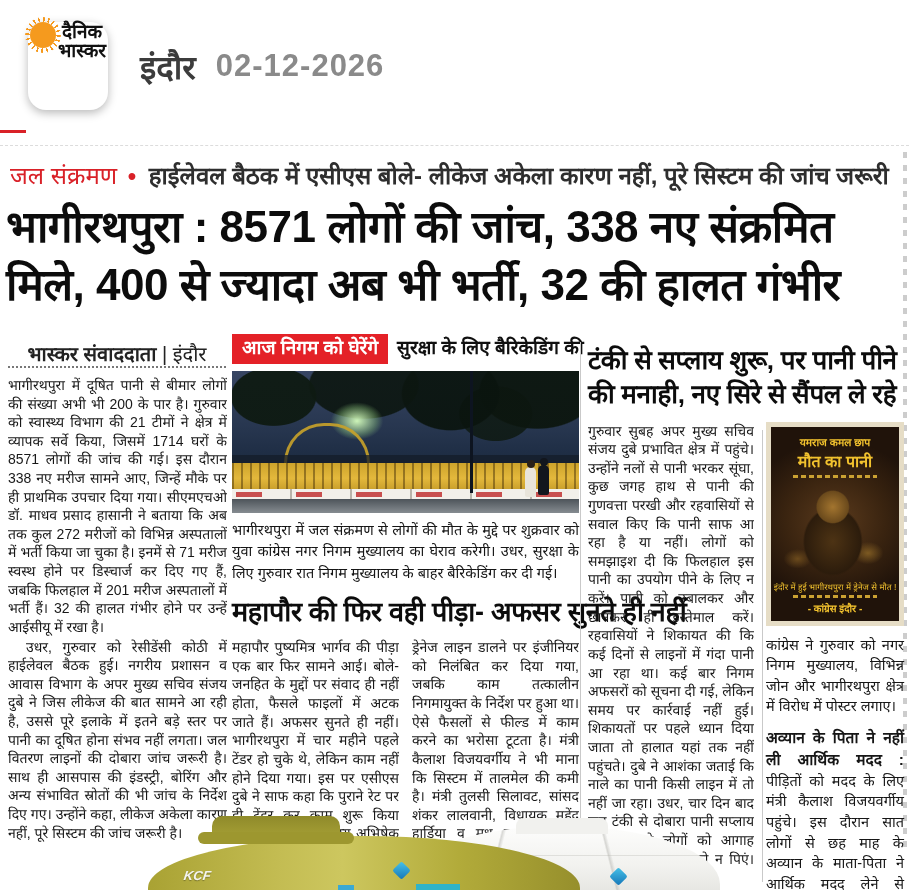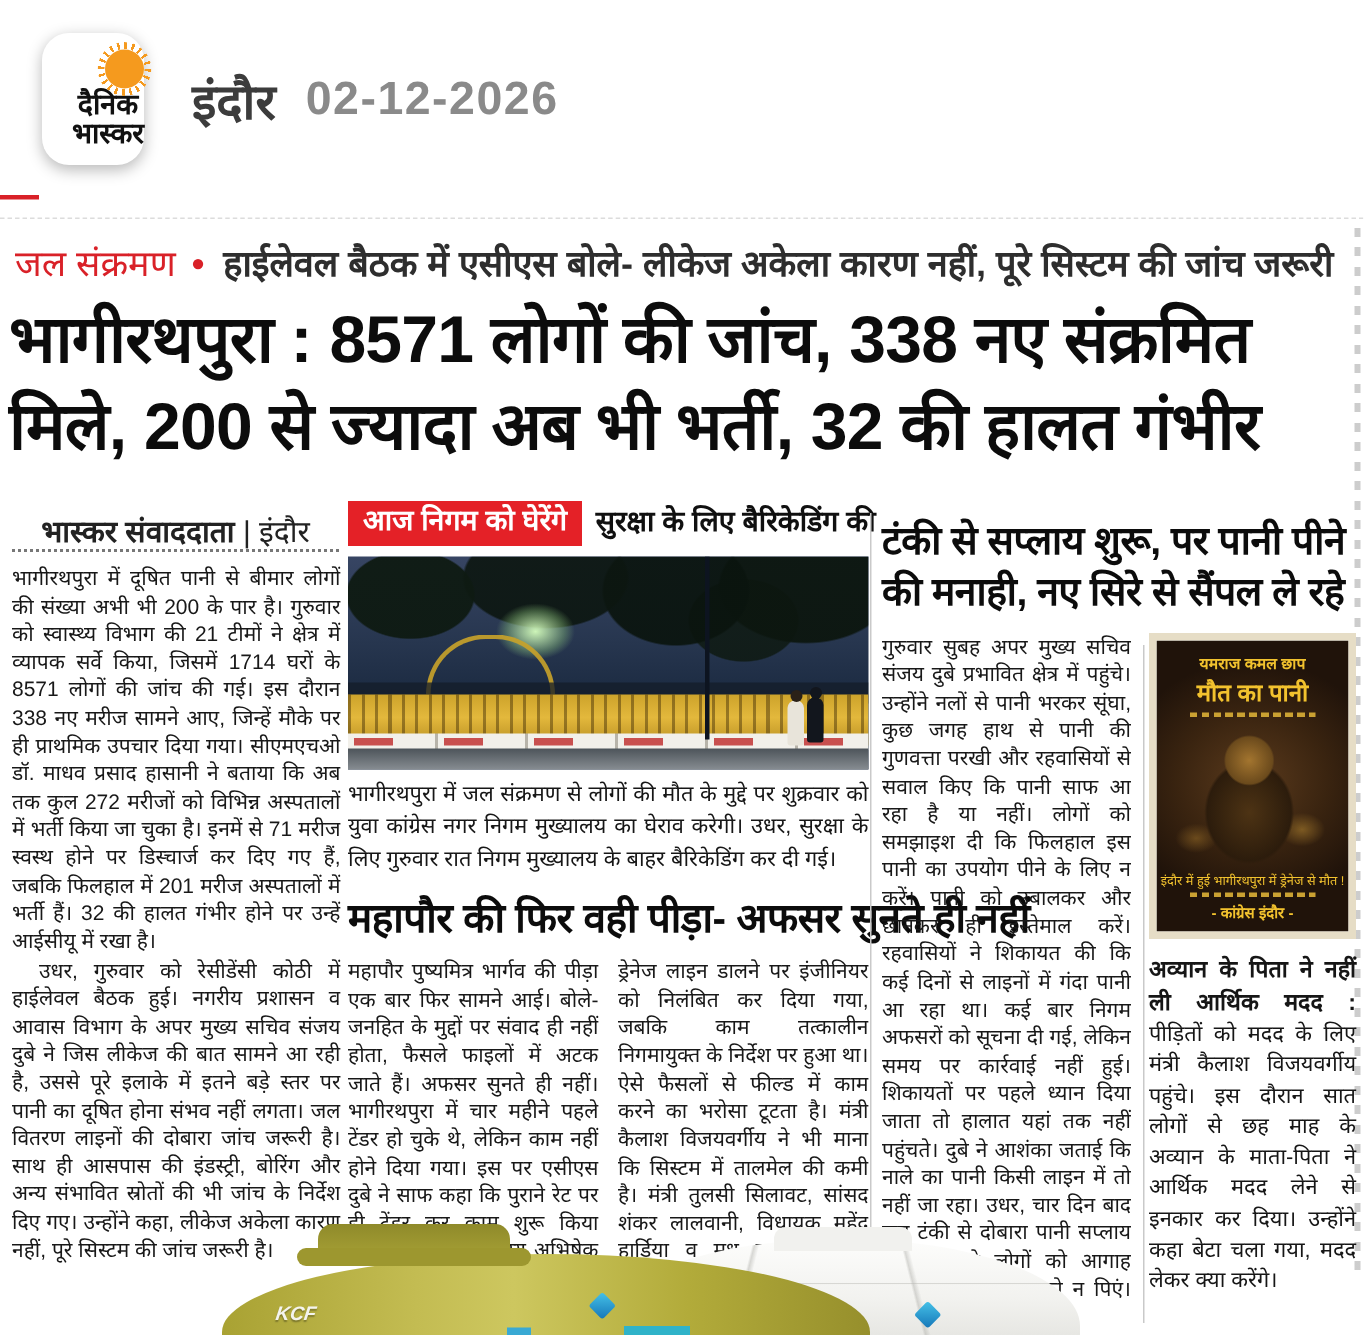--- a/index.html
+++ b/index.html
@@ -5,23 +5,23 @@
   * { margin:0; padding:0; box-sizing:border-box; }
   html,body { background:#ffffff; }
   .page {
     position:relative; width:909px; height:890px; background:#fff;
     font-family:"Liberation Sans","DejaVu Sans",sans-serif;
     color:#1b1b1b; overflow:hidden;
   }
   
   .masthead { position:absolute; top:22px; left:28px; display:flex; align-items:center; }
   .logo-card {
-    width:68px; height:88px; background:#fff; border-radius:18px;
-    box-shadow:0 3px 10px rgba(0,0,0,.28); display:flex; flex-direction:column;
-    align-items:flex-end; justify-content:center; gap:2px;
+    width:80px; height:88px; background:#fff; border-radius:18px;
+    box-shadow:0 3px 10px rgba(0,0,0,.28); display:flex; flex-direction:row;
+    align-items:flex-start; justify-content:center; gap:2px;
   }
   .sun { width:26px; height:26px; border-radius:50%; background:#f59a1e; position:relative; }
   .sun::before{
     content:""; position:absolute; inset:-5px; border-radius:50%;
     background:repeating-conic-gradient(#f59a1e 0 6deg, transparent 6deg 18deg);
     -webkit-mask:radial-gradient(circle, transparent 52%, #000 53%);
     mask:radial-gradient(circle, transparent 52%, #000 53%);
   }
   .logo-text { font-size:19px; line-height:1.02; font-weight:800; color:#111; text-align:center; }
   .city { font-size:33px; font-weight:700; color:#3c3c3c; margin-left:32px; }
@@ -172,21 +172,21 @@
   <div class="top-dash-rule"></div>
 
   <div class="kicker">
     <span class="kicker-tag">जल संक्रमण</span>
     <span class="kicker-bullet">•</span>
     <span class="kicker-text">हाईलेवल बैठक में एसीएस बोले- लीकेज अकेला कारण नहीं, पूरे सिस्टम की जांच जरूरी</span>
   </div>
 
   <h1 class="headline">
     <span class="hl">भागीरथपुरा : 8571 लोगों की जांच, 338 नए संक्रमित</span>
-    <span class="hl">मिले, 200 से ज्यादा अब भी भर्ती, 32 की हालत गंभीर</span>
+    <span class="hl">मिले, 400 से ज्यादा अब भी भर्ती, 32 की हालत गंभीर</span>
   </h1>
 
   <div class="byline">
     <b>भास्कर संवाददाता</b>
     <span>|</span>
     <span>इंदौर</span>
   </div>
   <div class="byline-rule"></div>
   <div class="left-col">
     <p>भागीरथपुरा में दूषित पानी से बीमार लोगों की संख्या अभी भी 200 के पार है। गुरुवार को स्वास्थ्य विभाग की 21 टीमों ने क्षेत्र में व्यापक सर्वे किया, जिसमें 1714 घरों के 8571 लोगों की जांच की गई। इस दौरान 338 नए मरीज सामने आए, जिन्हें मौके पर ही प्राथमिक उपचार दिया गया। सीएमएचओ डॉ. माधव प्रसाद हासानी ने बताया कि अब तक कुल 272 मरीजों को विभिन्न अस्पतालों में भर्ती किया जा चुका है। इनमें से 71 मरीज स्वस्थ होने पर डिस्चार्ज कर दिए गए हैं, जबकि फिलहाल में 201 मरीज अस्पतालों में भर्ती हैं। 32 की हालत गंभीर होने पर उन्हें आईसीयू में रखा है।</p>
@@ -233,20 +233,21 @@
       <div class="poster-col">
         <div class="poster">
           <div class="poster-t1">यमराज कमल छाप</div>
           <div class="poster-t2">मौत का पानी</div>
           <div class="poster-bar"></div>
           <div class="poster-fig"></div>
           <div class="poster-t3">इंदौर में हुई भागीरथपुरा में ड्रेनेज से मौत !</div>
           <div class="poster-bar"></div>
           <div class="poster-t4">- कांग्रेस इंदौर -</div>
         </div>
+        <p class="poster-caption">कांग्रेस ने गुरुवार को नगर निगम मुख्यालय, विभिन्न जोन और भागीरथपुरा क्षेत्र में विरोध में पोस्टर लगाए।</p>
         <p class="aid-para">
           <b>अव्यान के पिता ने नहीं ली आर्थिक मदद :</b>
           <span>पीड़ितों को मदद के लिए मंत्री कैलाश विजयवर्गीय पहुंचे। इस दौरान सात लोगों से छह माह के अव्यान के माता-पिता ने आर्थिक मदद लेने से इनकार कर दिया। उन्होंने कहा बेटा चला गया, मदद लेकर क्या करेंगे।</span>
         </p>
       </div>
     </div>
   </div>
 
   <div class="tank-white"></div>
   <div class="tank-white-cap"></div>

